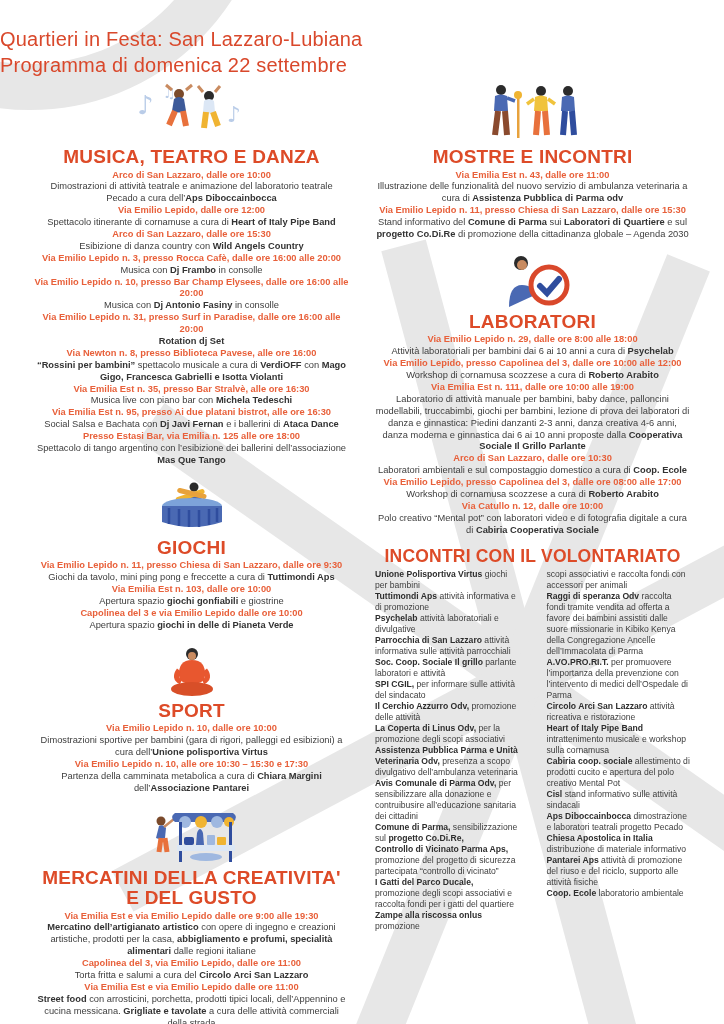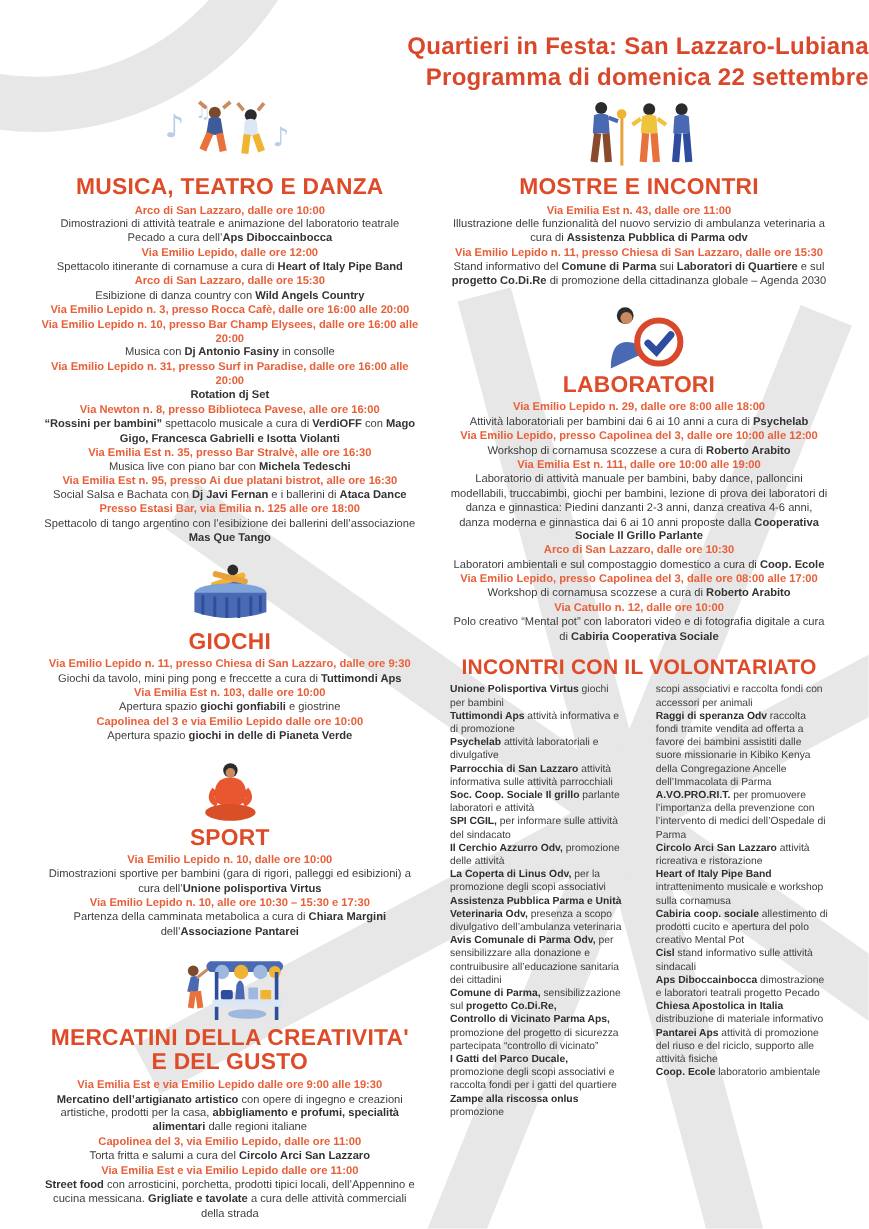--- a/index.html
+++ b/index.html
@@ -10,21 +10,21 @@
   .wm-ring{position:absolute;box-sizing:border-box;left:-210px;top:-370px;width:480px;height:480px;
            border:46px solid #e7e7e7;border-radius:50%;background:transparent;z-index:0;}
   .arm{left:70px;top:657px;width:900px;height:46px;transform-origin:450px 23px;}
   .a1{transform:rotate(35deg);}
   .a2{transform:rotate(75deg);}
   .a3{transform:rotate(112deg);}
   .a4{transform:rotate(152deg);}
   .corner{left:470px;top:-90px;width:420px;height:46px;transform:rotate(35deg);}
   
   .content{position:absolute;inset:0;z-index:1;}
-  .main-title{margin:26px 0 4px;text-align:right;color:#d9482b;font-weight:bold;
+  .main-title{margin:26px 0 4px;text-align:left;color:#d9482b;font-weight:normal;
               font-size:20px;line-height:1.3;letter-spacing:.2px;}
   .columns{display:flex;padding:0 34px;gap:26px;}
   .col{flex:1;min-width:0;}
   .sec{text-align:center;}
   .sec-icon{display:flex;justify-content:center;align-items:flex-end;}
   .sec-title{margin:3px 0 2px;color:#dd4b28;font-size:19px;line-height:1.08;
              font-weight:bold;letter-spacing:.2px;}
   .sec-title.small{font-size:17.5px;}
   p.venue{margin:0;color:#e8603a;font-weight:bold;font-size:9.3px;line-height:1.28;}
   p.body{margin:0;color:#3d3d3d;font-size:9.3px;line-height:1.28;text-align:center;}
@@ -77,20 +77,21 @@
           </div>
           <h2 class="sec-title">MUSICA, TEATRO E DANZA</h2>
           <div>
               <p class="venue"><span>Arco di San Lazzaro, dalle ore 10:00</span></p>
               <p class="body"><span>Dimostrazioni di attività teatrale e animazione del laboratorio teatrale Pecado a cura dell’</span><b>Aps Diboccainbocca</b></p>
               <p class="venue"><span>Via Emilio Lepido, dalle ore 12:00</span></p>
               <p class="body"><span>Spettacolo itinerante di cornamuse a cura di </span><b>Heart of Italy Pipe Band</b></p>
               <p class="venue"><span>Arco di San Lazzaro, dalle ore 15:30</span></p>
               <p class="body"><span>Esibizione di danza country con </span><b>Wild Angels Country</b></p>
               <p class="venue"><span>Via Emilio Lepido n. 3, presso Rocca Cafè, dalle ore 16:00 alle 20:00</span></p>
+              <p class="body"><span>Musica con </span><b>Dj Frambo</b><span> in consolle</span></p>
               <p class="venue"><span>Via Emilio Lepido n. 10, presso Bar Champ Elysees, dalle ore 16:00 alle 20:00</span></p>
               <p class="body"><span>Musica con </span><b>Dj Antonio Fasiny</b><span> in consolle</span></p>
               <p class="venue"><span>Via Emilio Lepido n. 31, presso Surf in Paradise, dalle ore 16:00 alle 20:00</span></p>
               <p class="body"><b>Rotation dj Set</b></p>
               <p class="venue"><span>Via Newton n. 8, presso Biblioteca Pavese, alle ore 16:00</span></p>
               <p class="body"><b>“Rossini per bambini”</b><span> spettacolo musicale a cura di </span><b>VerdiOFF</b><span> con </span><b>Mago Gigo, Francesca Gabrielli e Isotta Violanti</b></p>
               <p class="venue"><span>Via Emilia Est n. 35, presso Bar Stralvè, alle ore 16:30</span></p>
               <p class="body"><span>Musica live con piano bar con </span><b>Michela Tedeschi</b></p>
               <p class="venue"><span>Via Emilia Est n. 95, presso Ai due platani bistrot, alle ore 16:30</span></p>
               <p class="body"><span>Social Salsa e Bachata con </span><b>Dj Javi Fernan</b><span> e i ballerini di </span><b>Ataca Dance</b></p>

